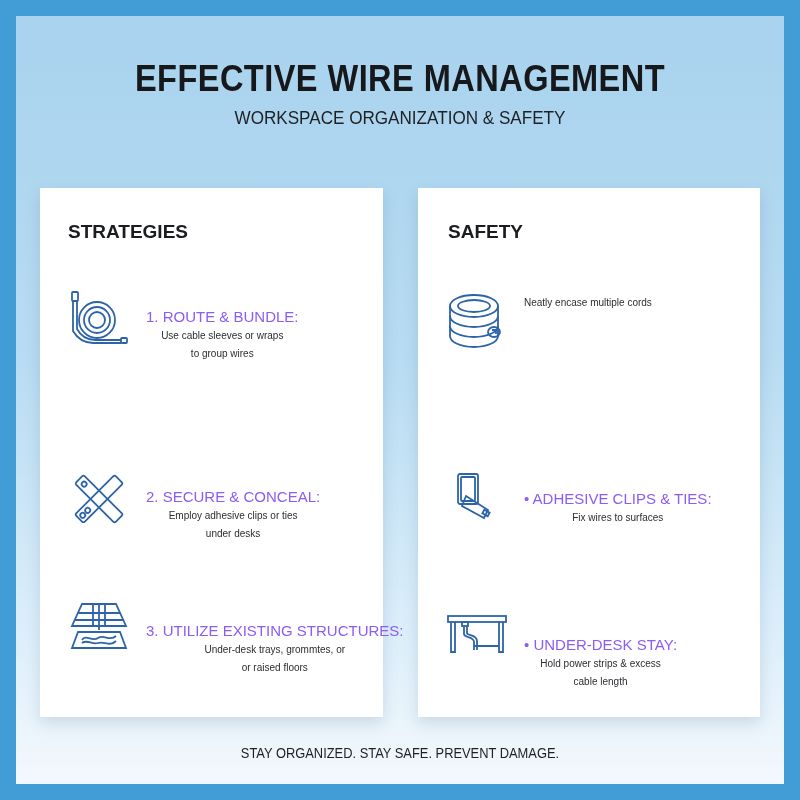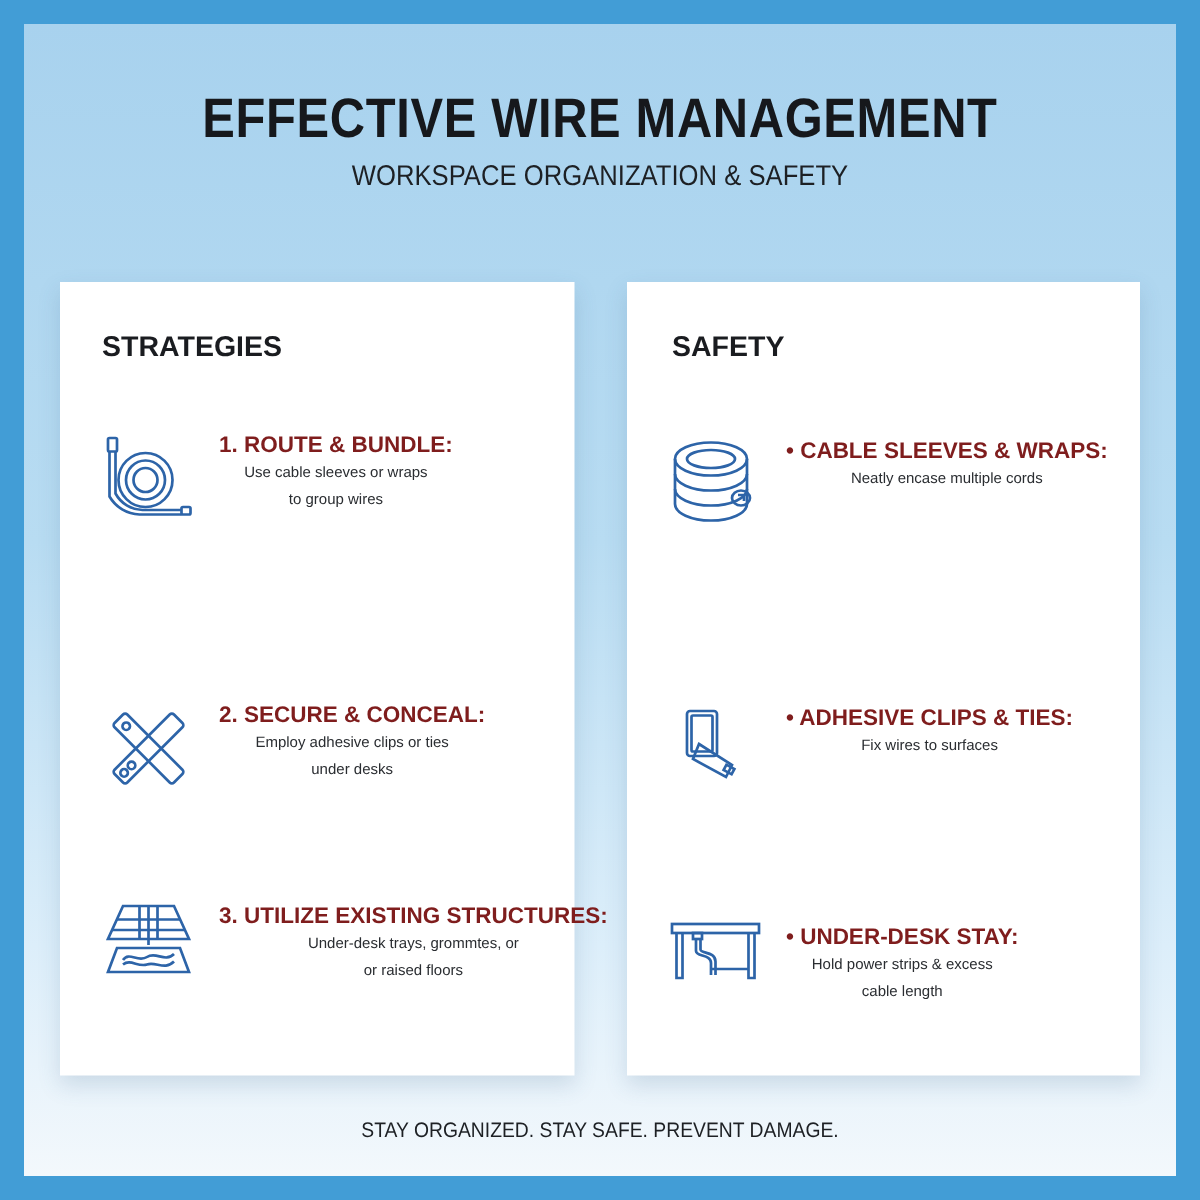--- a/index.html
+++ b/index.html
@@ -30,21 +30,21 @@
     .card.left { left: 40px; width: 343px; }
     .card.right { left: 418px; width: 342px; }
     .card-title {
       position: absolute; left: 28px; top: 33px; font-size: 19px; font-weight: 700; color: #1a1c20;
     }
     .card.right .card-title { left: 30px; }
     .item { position: absolute; left: 28px; width: 310px; }
     .icon { position: absolute; left: 0; top: 0; width: 62px; height: 62px; }
     .icon svg { width: 100%; height: 100%; }
     .text { position: absolute; left: 78px; top: 0; }
-    .heading { font-size: 15px; font-weight: 700; color: #7f1d1d; white-space: nowrap; }
+    .heading { font-size: 15px; font-weight: 400; color: #8b5cf6; white-space: nowrap; margin-top: 20px; }
     .desc { font-size: 10px; color: #2a2d31; line-height: 18px; margin-top: 2px; }
     .footer {
       position: absolute; left: 0; width: 800px; top: 745px; text-align: center;
       font-size: 14px; color: #1d2024; transform: scaleX(0.92);
     }
   </style>
 </head>
 <body>
 
 <div class="panel"></div>
@@ -128,21 +128,20 @@
         <ellipse cx="28" cy="14" rx="24" ry="11"></ellipse>
         <ellipse cx="28" cy="14" rx="16" ry="6"></ellipse>
         <path d="M4 14 v30 a24 11 0 0 0 48 0 v-30"></path>
         <path d="M4 24 a24 11 0 0 0 48 0"></path>
         <path d="M4 34 a24 11 0 0 0 48 0"></path>
         <ellipse cx="48" cy="40" rx="6" ry="5"></ellipse>
         <path d="M46 38 h4 v4"></path>
       </svg>
     </div>
     <div class="text">
-      <div class="heading">• CABLE SLEEVES &amp; WRAPS:</div>
       <div class="desc">
         <div>Neatly encase multiple cords</div>
       </div>
     </div>
   </div>
 
   <div class="item" style="top:282px;">
     <div class="icon" style="left:6px;width:52px;height:52px;">
       <svg viewBox="0 0 52 52" fill="none" stroke="#2d64a8" stroke-width="1.8">
         <rect x="6" y="4" width="20" height="30" rx="2"></rect>

